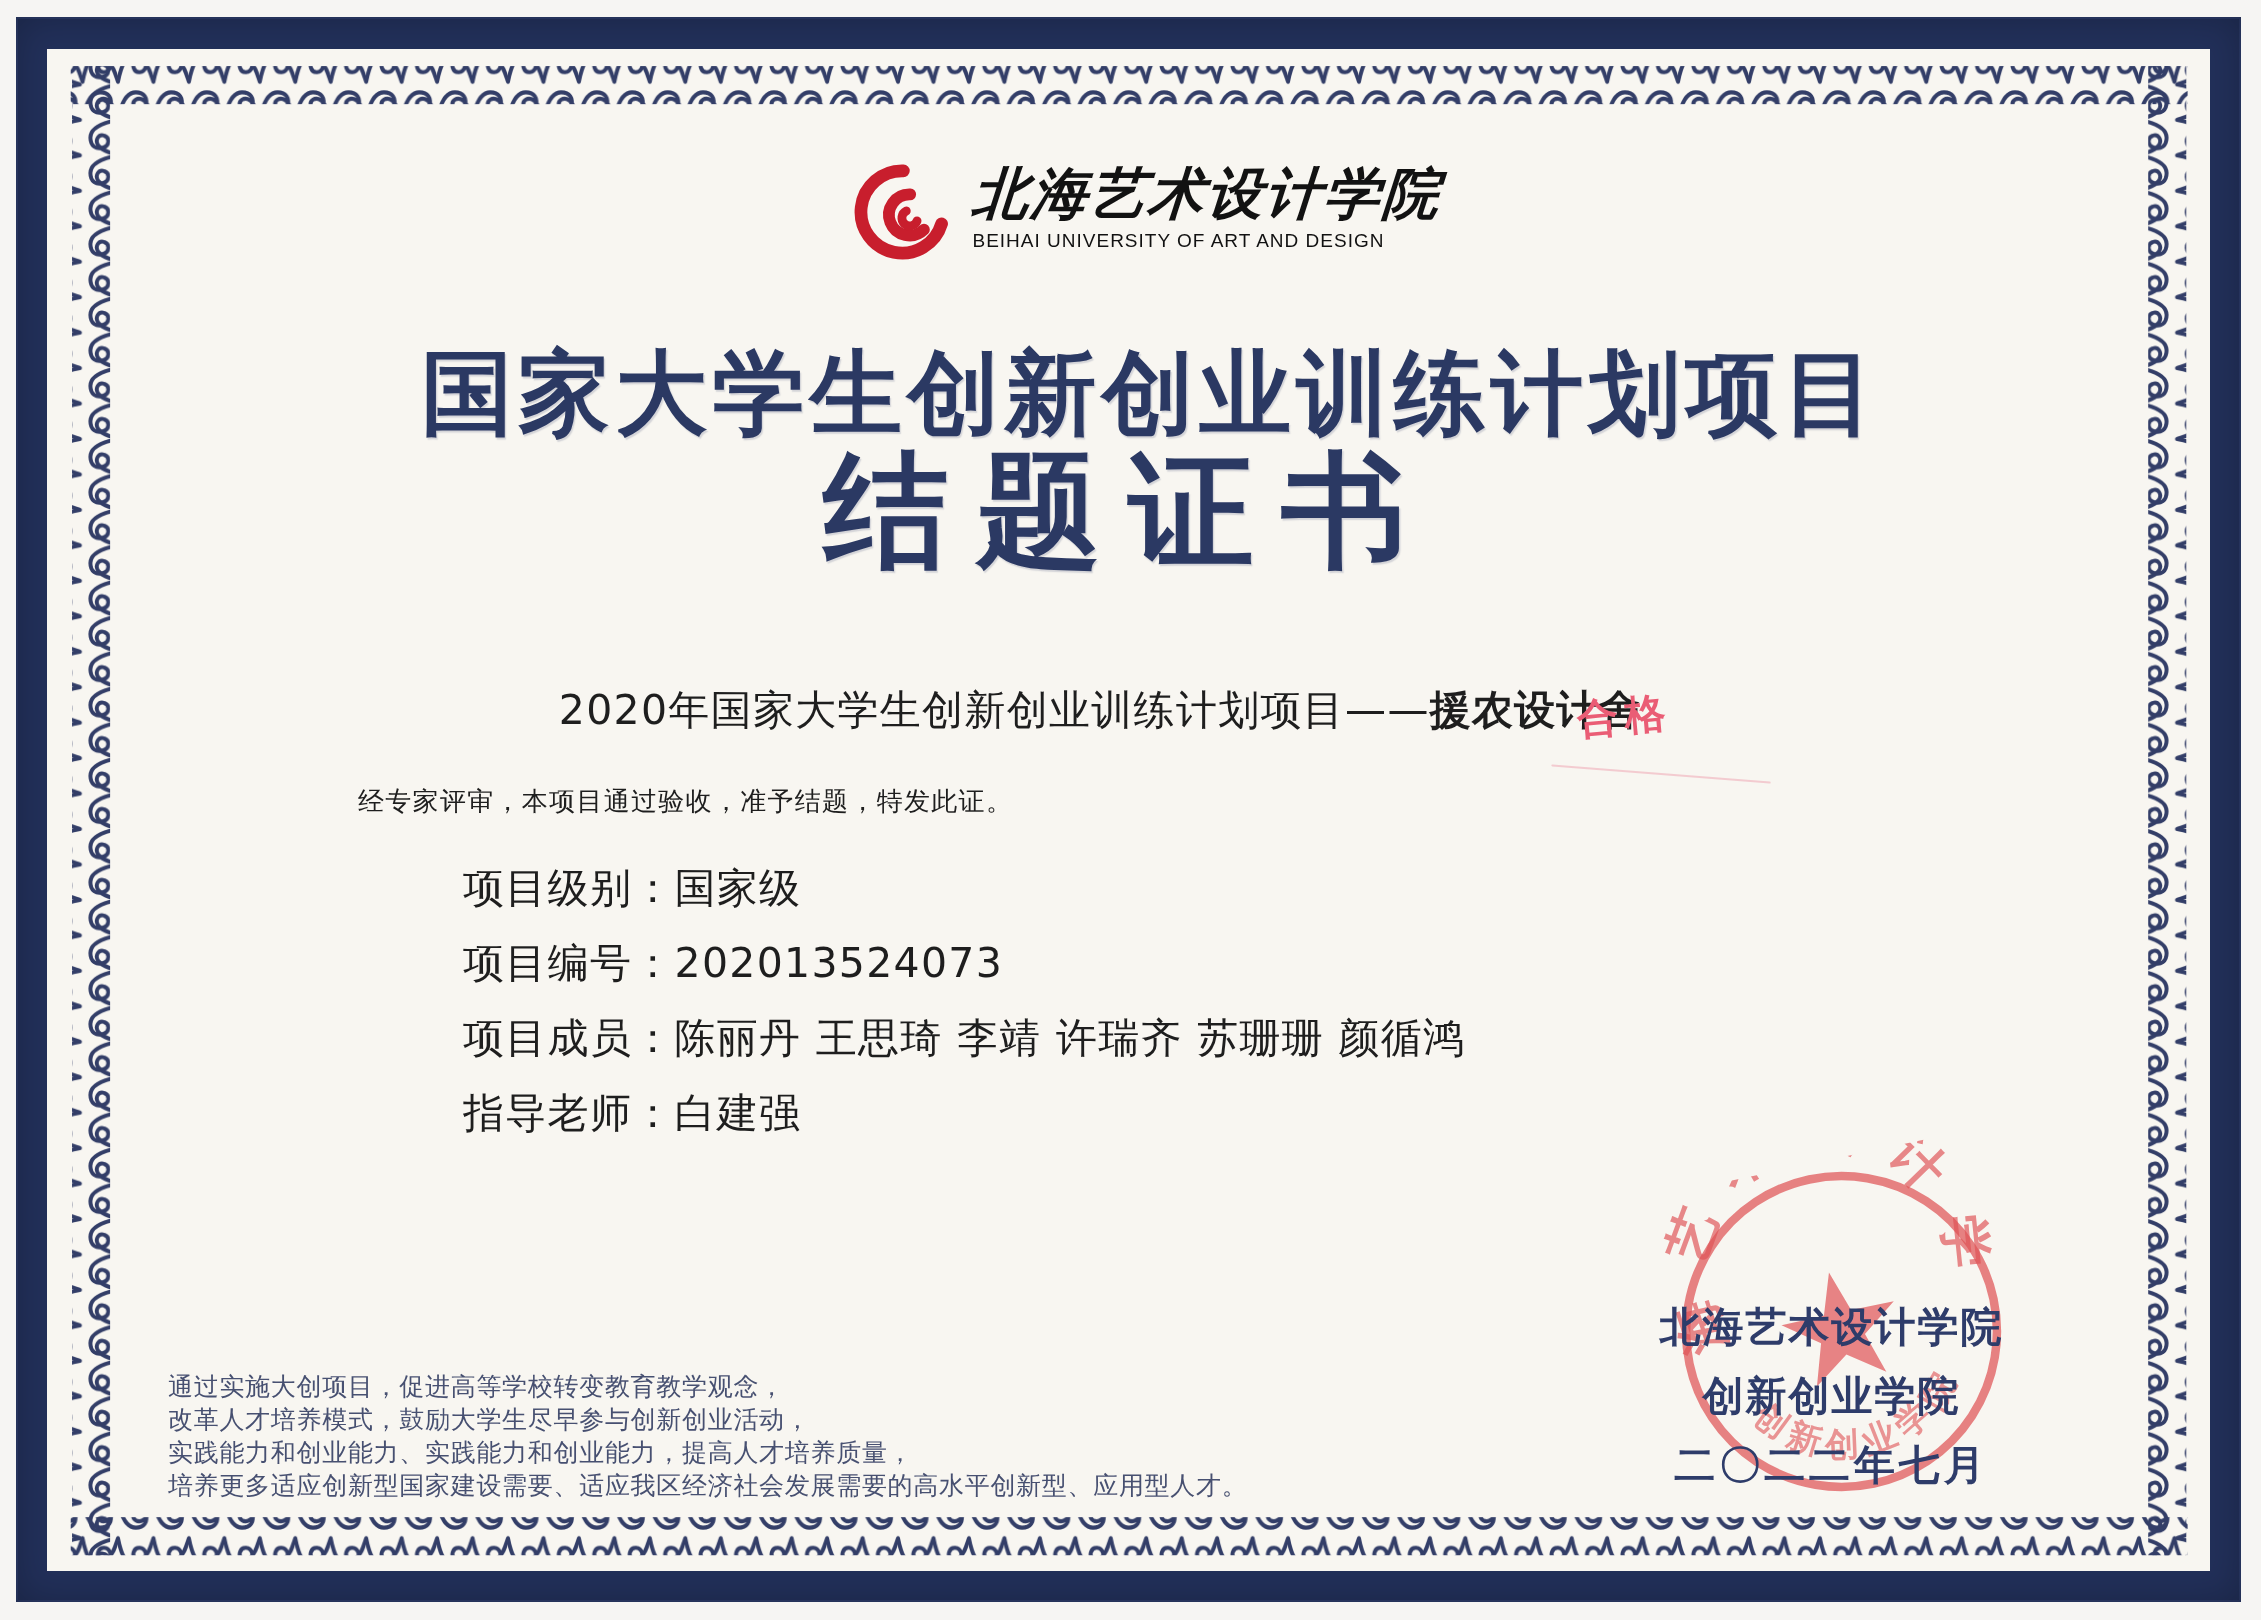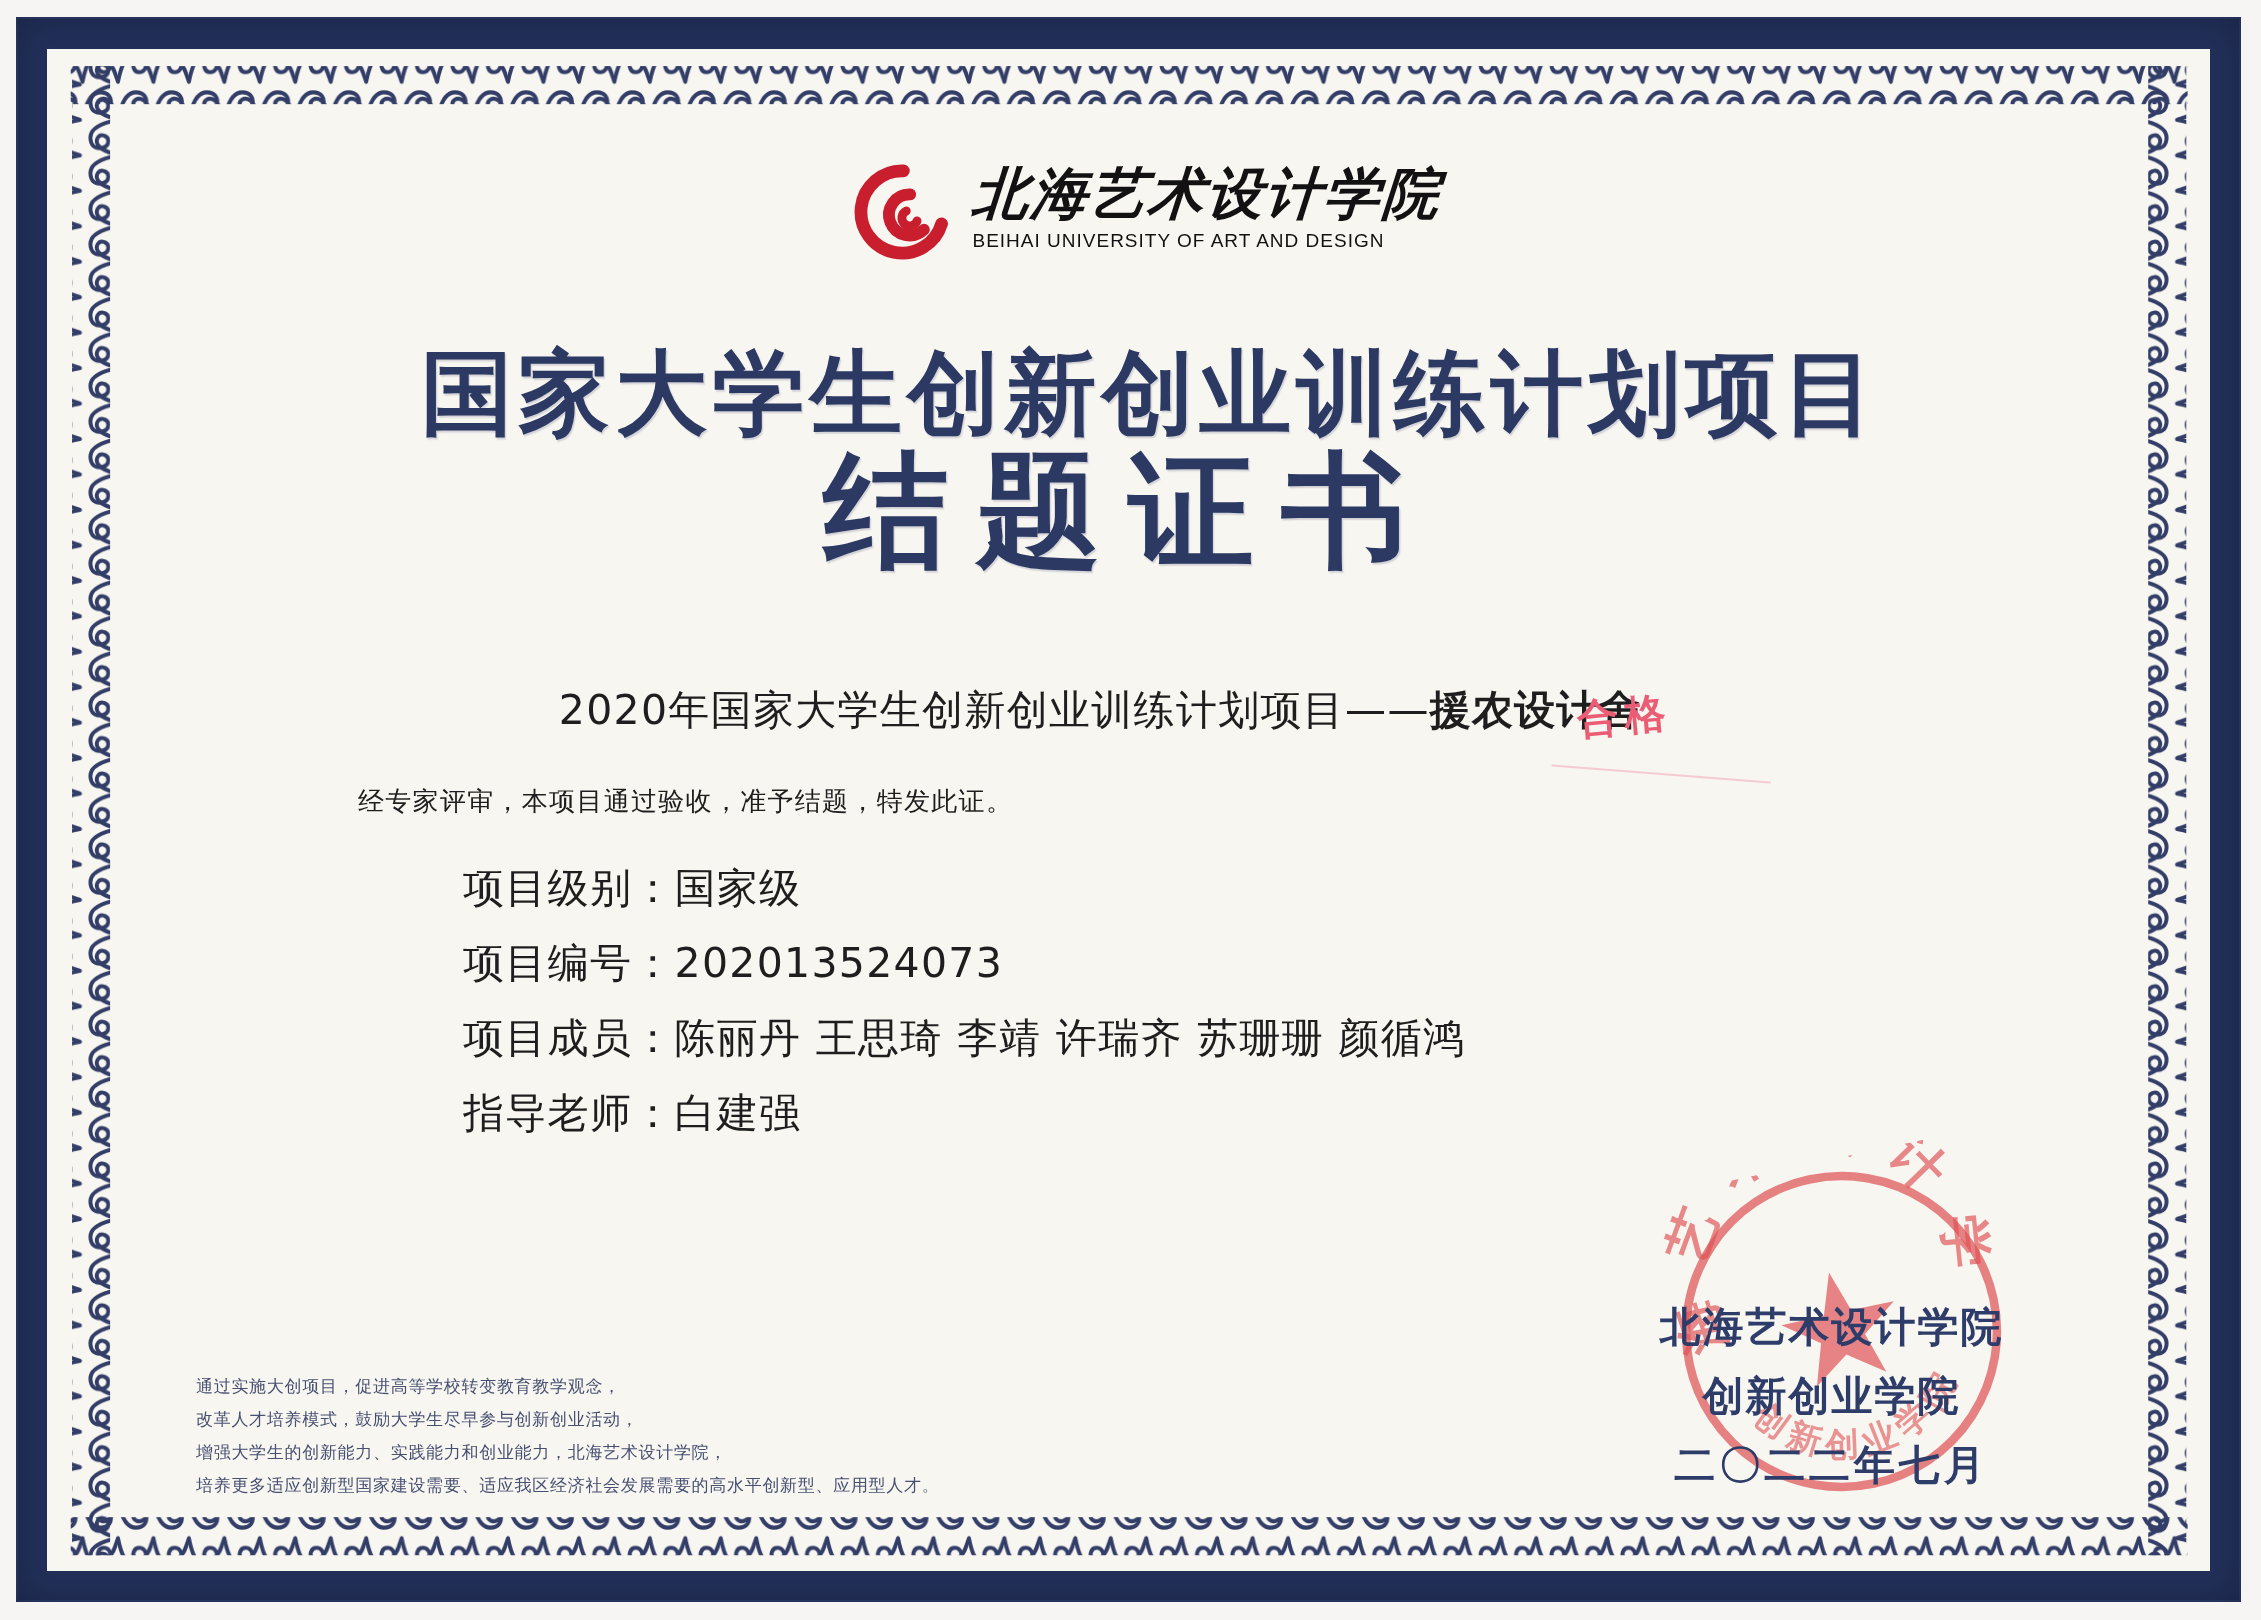--- a/index.html
+++ b/index.html
@@ -72,21 +72,21 @@
   .grade-underline {
     position:absolute; left:1504px; top:724px; width:220px; height:2px;
     background:#efa8b4; opacity:.55; transform:rotate(4.5deg); border-radius:1.3px;
   }
 
   .fields { position:absolute; left:416px; top:798px; color:#1e1e1e; }
   .field-row { font-size:41px; line-height:43px; margin-bottom:32px; letter-spacing:1.3px; white-space:nowrap;margin-top:20px; }
 
   
   .footer-lines { position:absolute; left:121px; top:1321px; color:#475071; }
-  .footer-line { font-size:17px; line-height:33px; letter-spacing:0.7px; white-space:nowrap;margin-left:28px; }
+  .footer-line { font-size:25px; line-height:33px; letter-spacing:0.7px; white-space:nowrap; }
 
   
   .stamp-svg { position:absolute; left:1624px; top:1112px; width:341px; height:341px; transform:rotate(-12deg); }
   .stamp-arc-top { font-size:80px; font-weight:bold; fill:#df5356; opacity:.68; letter-spacing:44px; }
   .stamp-arc-bottom { font-size:52px; font-weight:bold; fill:#df5356; opacity:.60; letter-spacing:12px; }
   .signature {
     position:absolute; left:1522px; top:1244px; width:525px; text-align:center;
     color:#2e3c6a; font-size:41px; line-height:69px; font-weight:600; letter-spacing:2px;
   }
   .sig-date { letter-spacing:3.9px; }
@@ -146,21 +146,21 @@
     <div class="fields">
       <div class="field-row"><span>项目级别：</span><span>国家级</span></div>
       <div class="field-row"><span>项目编号：</span><span>202013524073</span></div>
       <div class="field-row"><span>项目成员：</span><span>陈丽丹 王思琦 李靖 许瑞齐 苏珊珊 颜循鸿</span></div>
       <div class="field-row"><span>指导老师：</span><span>白建强</span></div>
     </div>
 
     <div class="footer-lines">
       <div class="footer-line">通过实施大创项目，促进高等学校转变教育教学观念，</div>
       <div class="footer-line">改革人才培养模式，鼓励大学生尽早参与创新创业活动，</div>
-      <div class="footer-line">增强大学生的创新能力、实践能力和创业能力，北海艺术设计学院，</div>
+      <div class="footer-line">实践能力和创业能力、实践能力和创业能力，提高人才培养质量，</div>
       <div class="footer-line">培养更多适应创新型国家建设需要、适应我区经济社会发展需要的高水平创新型、应用型人才。</div>
     </div>
 
     <svg class="stamp-svg" viewBox="0 0 520 520" aria-hidden="true">
       <defs>
         <path id="stampArcTop" d="M 81.3 212.1 A 185 185 0 1 1 438.7 212.1" fill="none"></path>
         <path id="stampArcBottom" d="M 104.4 369 A 190 190 0 0 0 415.6 369" fill="none"></path>
       </defs>
       <circle cx="260" cy="260" r="237" fill="none" stroke="#df5356" stroke-width="13" opacity="0.72"></circle>
       <polygon opacity="0.7" fill="#df5356" points="260,168 238.8,230.9 172.5,231.6 225.8,271.1 205.9,334.4 260,296 314.1,334.4 294.2,271.1 347.5,231.6 281.2,230.9"></polygon>

